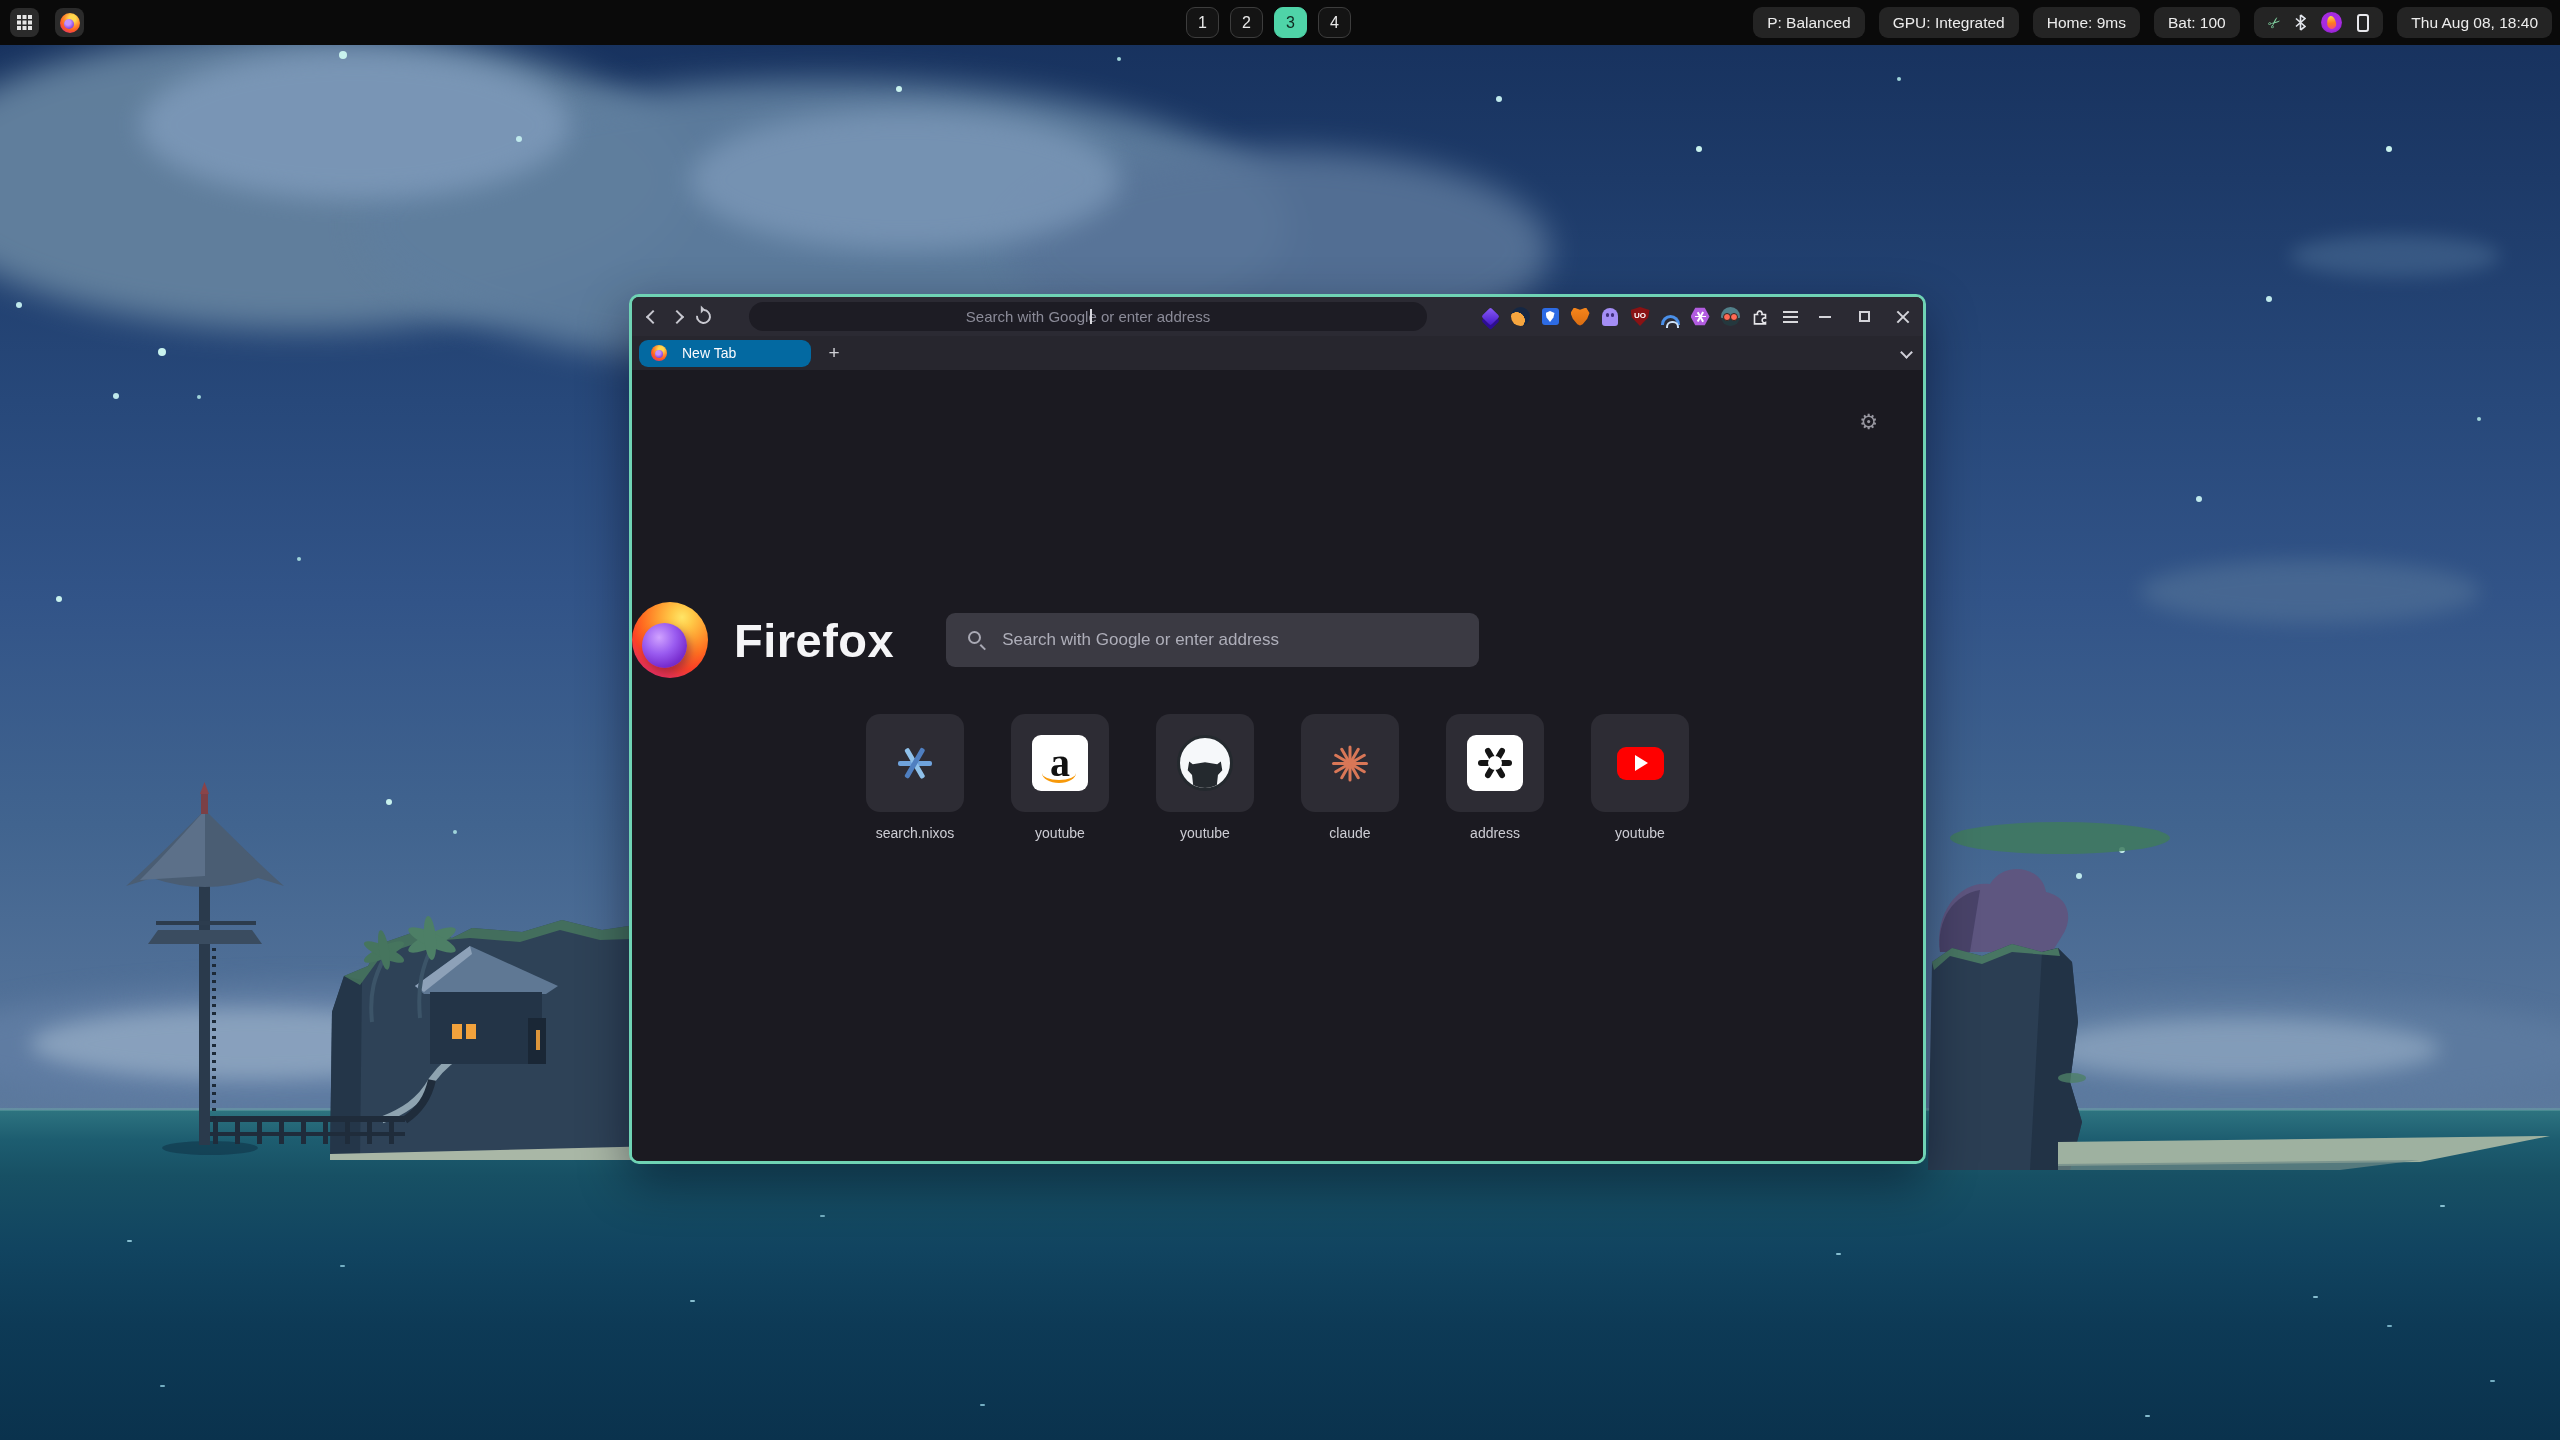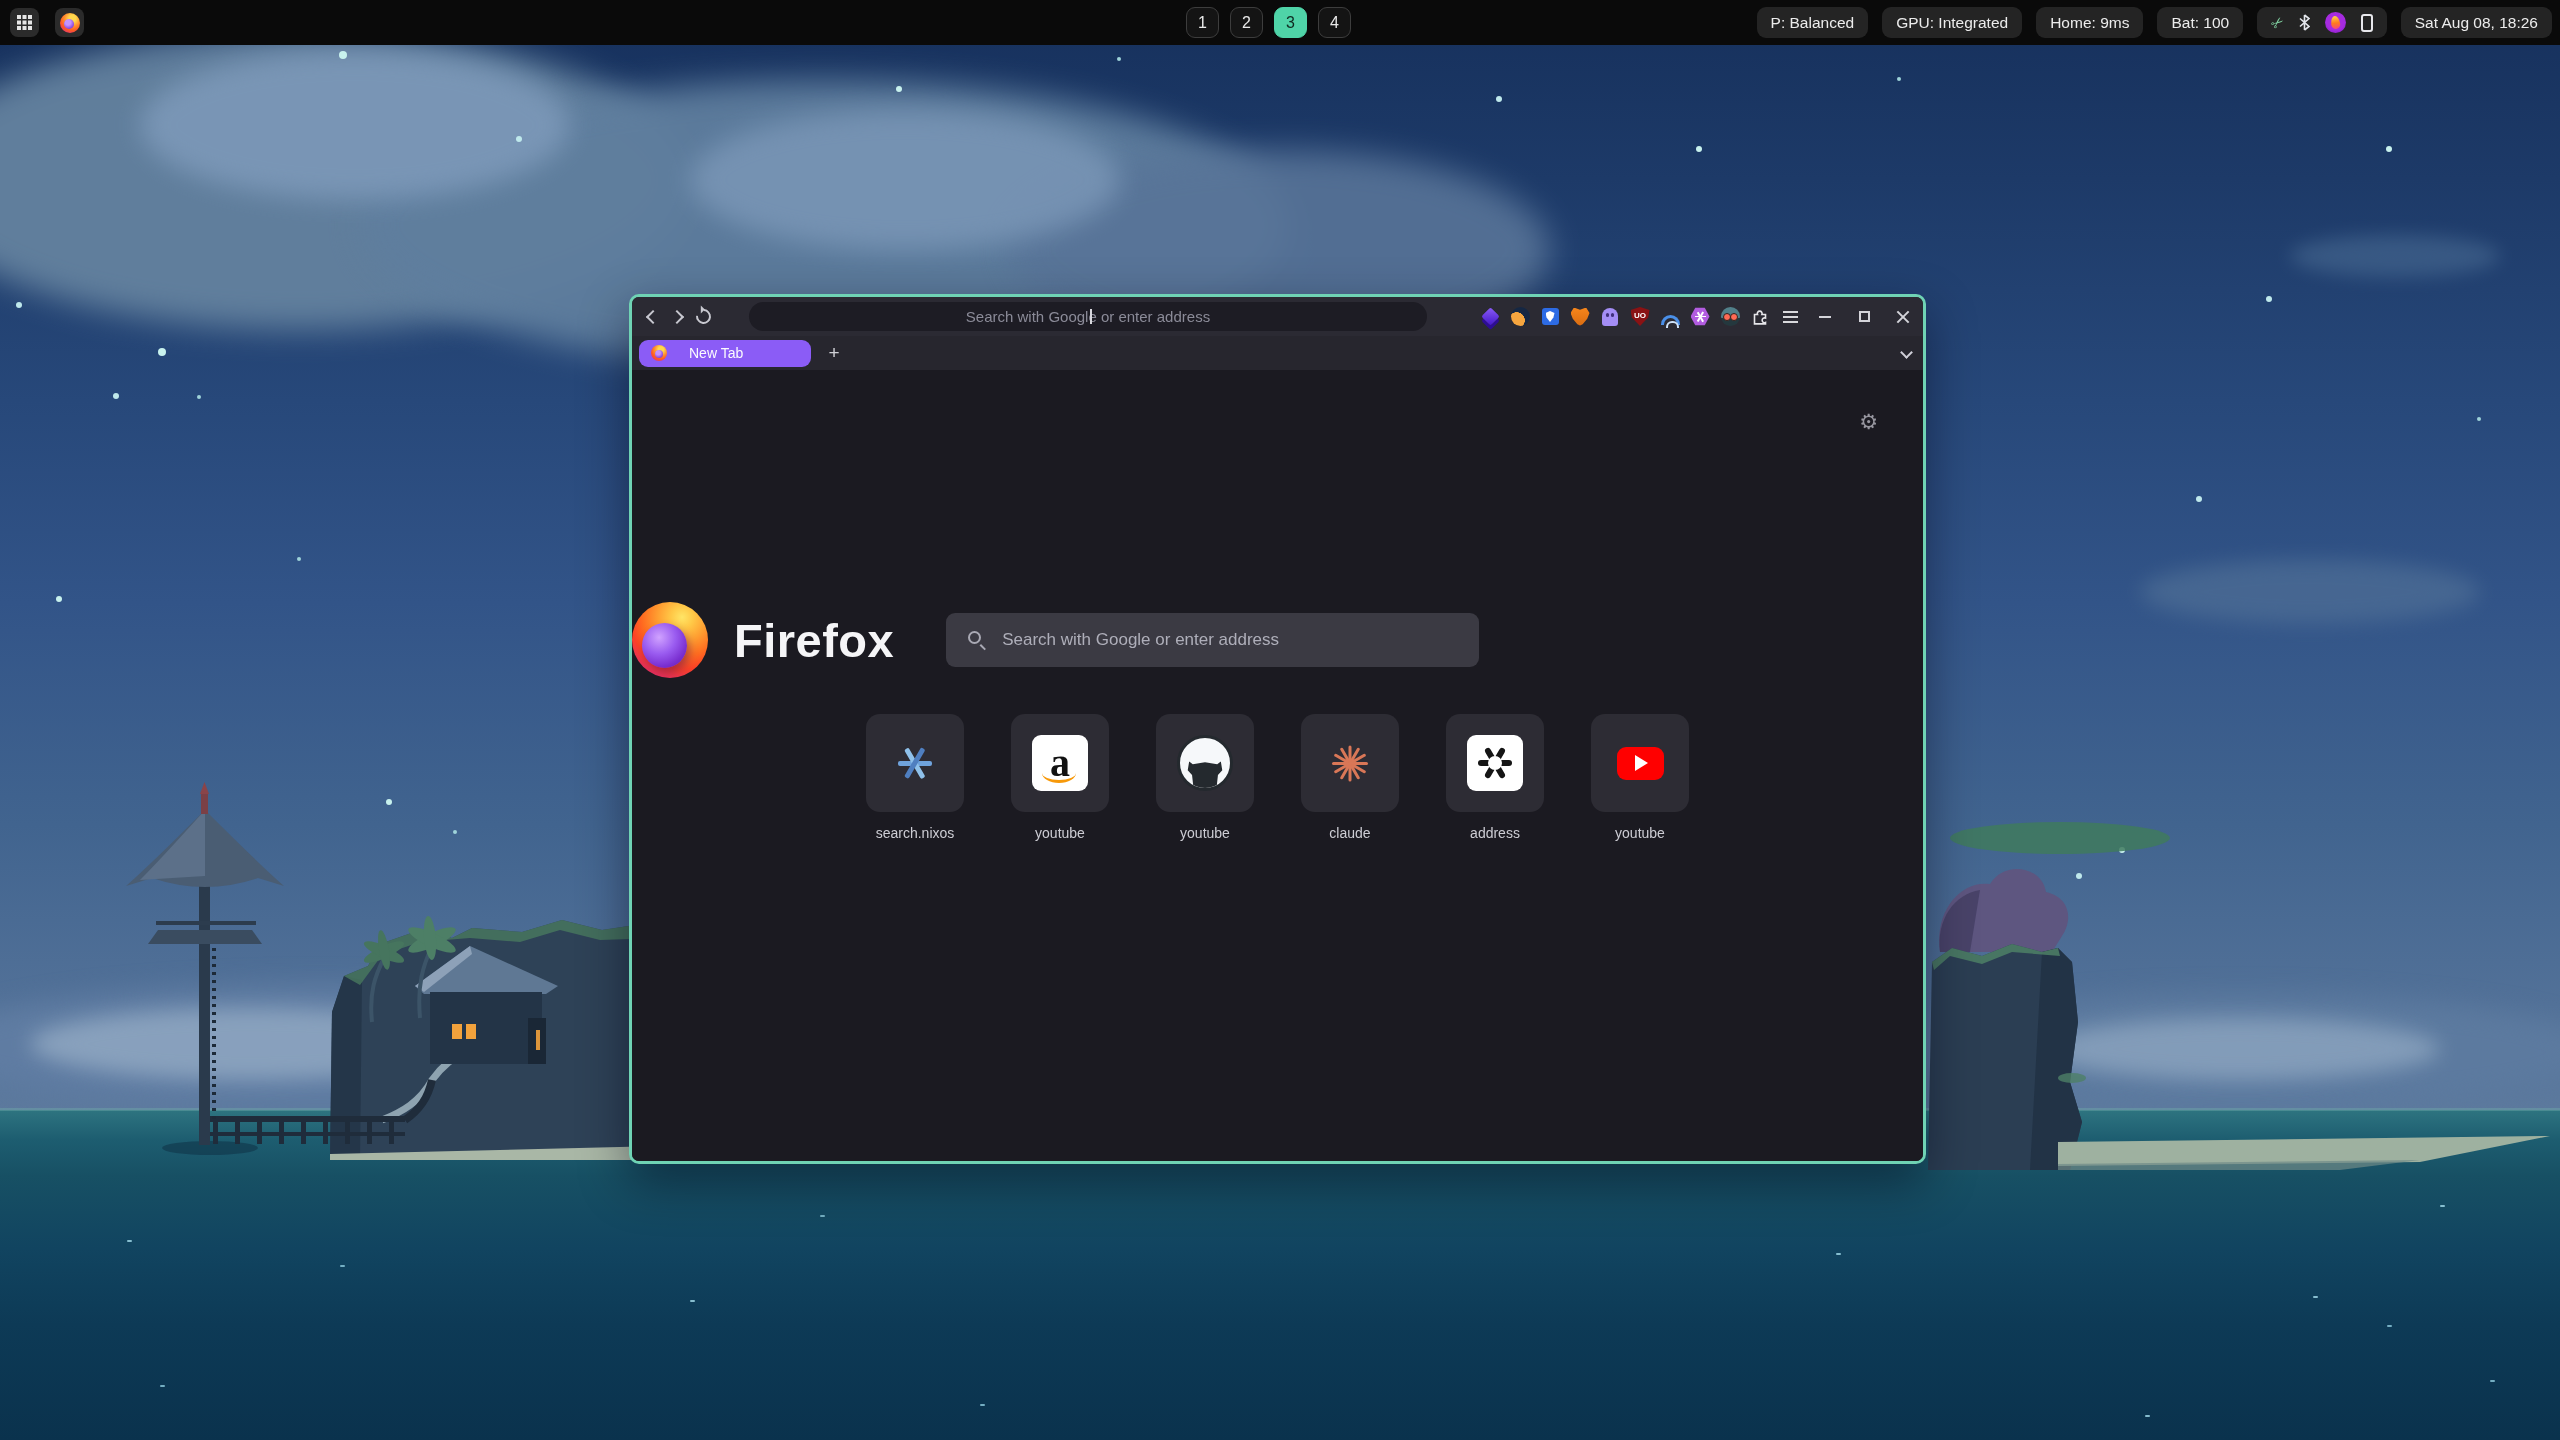--- a/index.html
+++ b/index.html
@@ -127,22 +127,22 @@
   .win-ctrl { position:absolute; right:10px; top:0; height:39px; display:flex; align-items:center; gap:19px; }
   .wc { width:20px; height:20px; display:flex; align-items:center; justify-content:center; cursor:pointer; }
   .wc-min { width:12px; height:2px; background:#d4d4da; }
   .wc-max { width:11px; height:11px; border:2px solid #d4d4da; }
   .wc-close { position:relative; width:14px; height:14px; }
   .wc-close::before, .wc-close::after { content:""; position:absolute; left:-1px; top:6px; width:16px; height:2px; background:#d4d4da; }
   .wc-close::before { transform:rotate(45deg);} .wc-close::after { transform:rotate(-45deg);}
 
   #tabbar { position:absolute; left:0; top:39px; width:100%; height:34px; background:#27262e;
     display:flex; align-items:center; }
-  .tab { margin-left:7px; width:172px; height:27px; border-radius:9px; background:#8b5cf6;
-    display:flex; align-items:center; gap:22px; padding:0 12px; cursor:pointer; }
+  .tab { margin-left:7px; width:172px; height:27px; border-radius:9px; background:#0369a1;
+    display:flex; align-items:center; gap:15px; padding:0 12px; cursor:pointer; }
   .tab-title { color:#fbfbfe; font-size:14px; }
   .newtab-btn { margin-left:10px; color:#d0d0d6; font-size:19px; width:26px; height:26px; border-radius:6px;
     display:flex; align-items:center; justify-content:center; cursor:pointer; }
   .alltabs { position:absolute; right:12px; top:12px; width:9px; height:9px;
     border-left:2px solid #cfcfd8; border-bottom:2px solid #cfcfd8; transform:rotate(-45deg); cursor:pointer; }
 
   #content { position:absolute; left:0; top:73px; width:100%; height:791px; background:#1b1a21; }
   .gear { position:absolute; right:45px; top:40px; font-size:21px; color:#97969f; cursor:pointer;
     font-family:"DejaVu Sans",sans-serif; }
   #brand-row { position:absolute; left:0; top:232px; width:100%; height:76px; display:flex;
@@ -301,21 +301,21 @@
     <div class="pill">Home: 9ms</div>
     <div class="pill">Bat: 100</div>
     <div class="pill tray">
       <span class="scissors">✂</span>
       <svg class="bt-svg" width="11" height="17" viewBox="0 0 11 17">
         <path d="M5.5 1 L5.5 16 M5.5 1 L10 4.5 L1 12.5 M5.5 16 L10 12.5 L1 4.5" stroke="#e3e6ec" stroke-width="1.6" fill="none"></path>
       </svg>
       <span class="flame-badge"></span>
       <span class="phone"></span>
     </div>
-    <div class="pill">Sat Aug 08, 18:26</div>
+    <div class="pill">Thu Aug 08, 18:40</div>
   </div>
 </div>
 
 <div id="window">
   <div id="navbar">
     <div class="nav-icons">
       <span class="chev back"></span>
       <span class="chev fwd"></span>
       <span class="reload"></span>
     </div>

